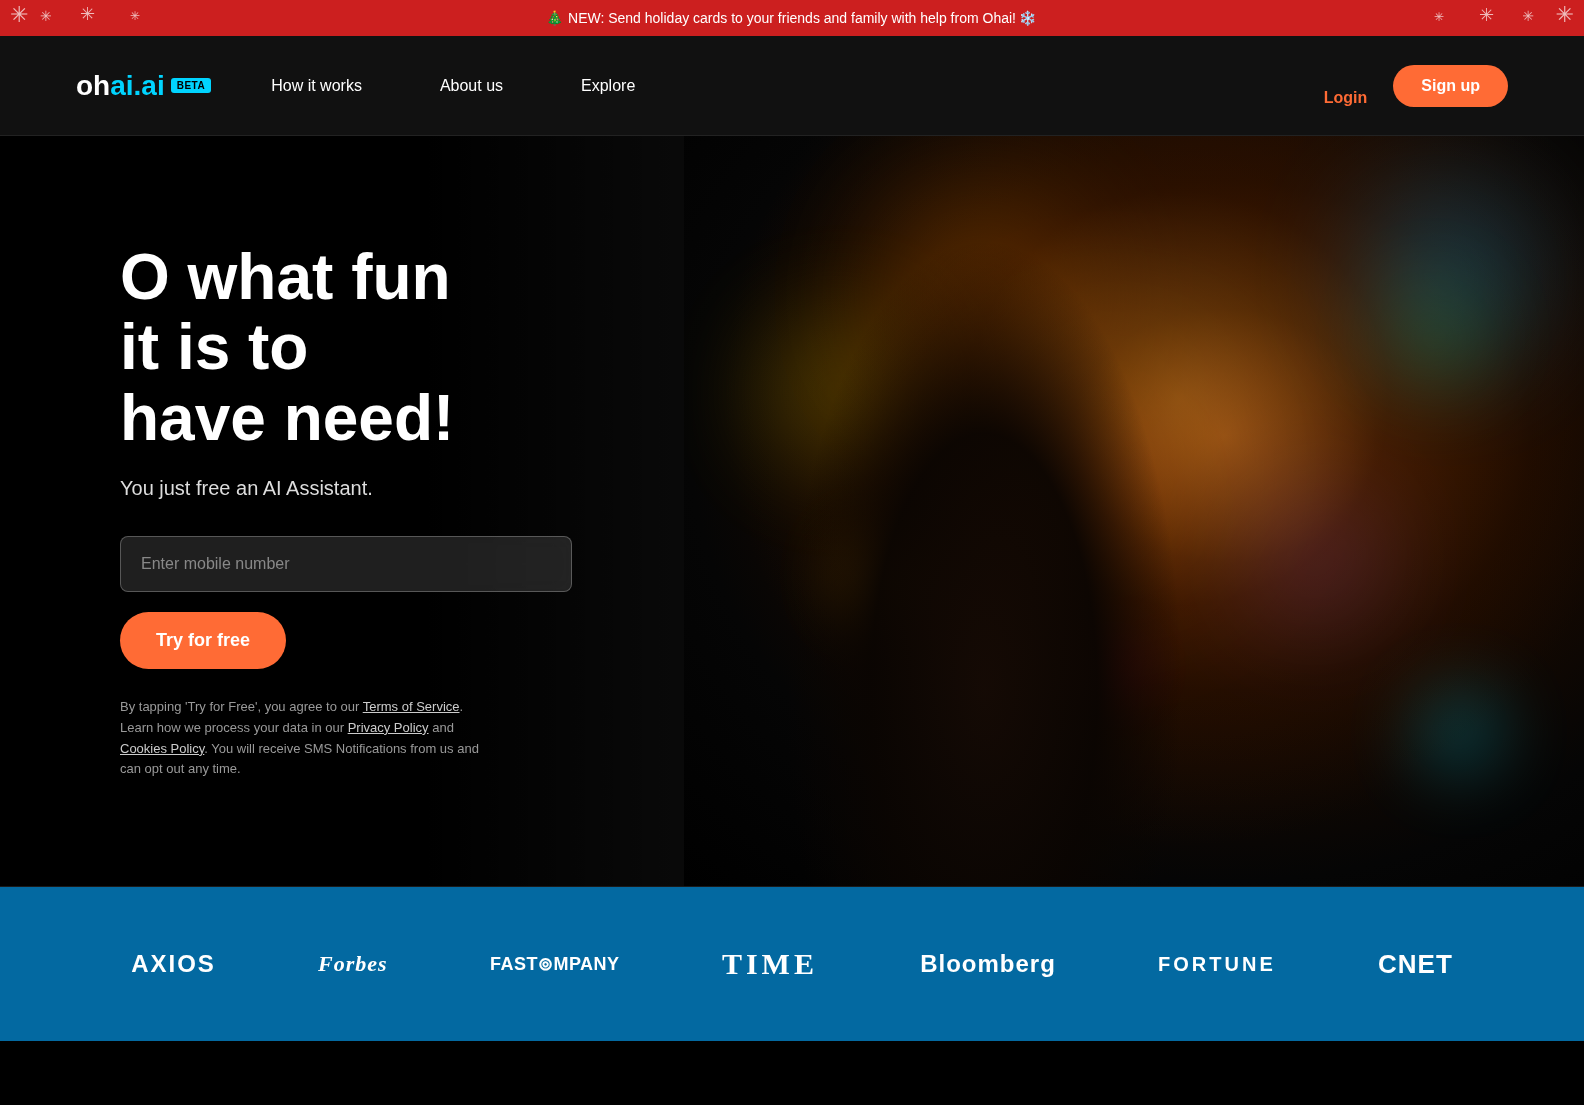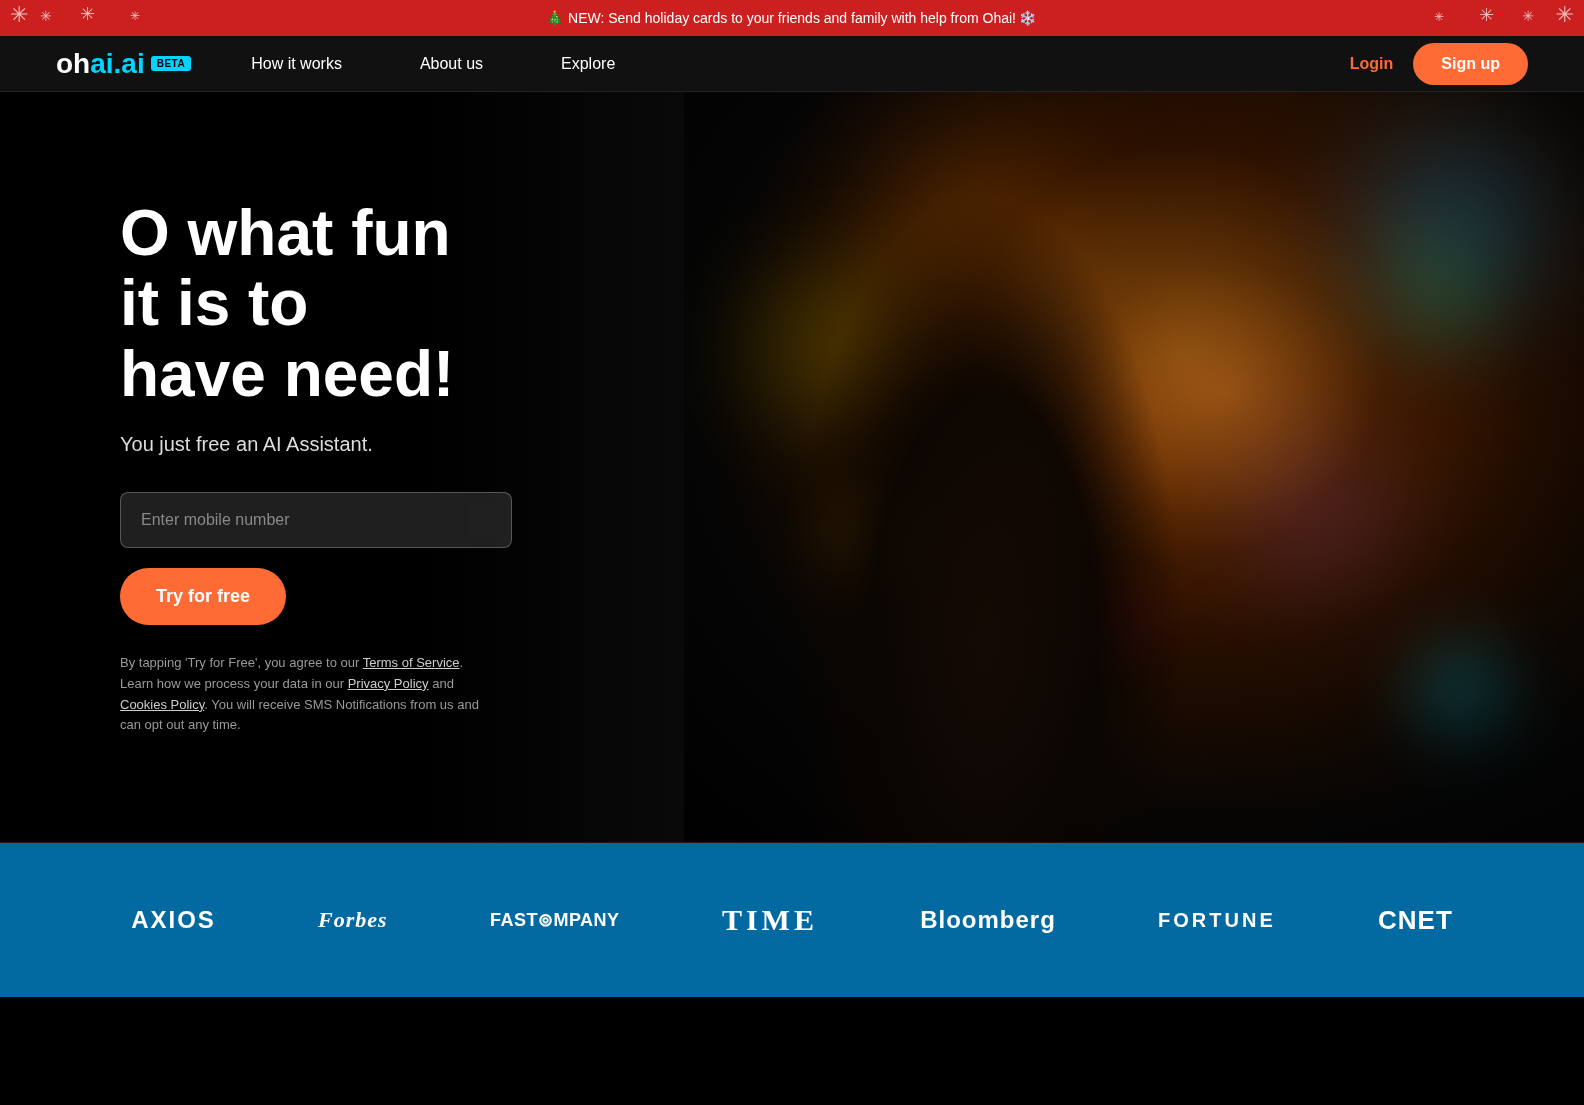--- a/index.html
+++ b/index.html
@@ -26,22 +26,22 @@
       color: #fff;
       font-size: 18px;
       opacity: 0.7;
     }
 
     
     .navbar {
       background: #111;
       display: flex;
       align-items: center;
-      padding: 0 56px;
-      height: 56px;
+      padding: 0 76px;
+      height: 100px;
       border-bottom: 1px solid #222;
     }
     .logo-area {
       display: flex;
       align-items: center;
       margin-right: 60px;
     }
     .logo-text {
       font-size: 28px;
       font-weight: 700;
@@ -74,22 +74,22 @@
     }
     .nav-link {
       color: #fff;
       text-decoration: none;
       font-size: 16px;
       font-weight: 400;
       cursor: pointer;
     }
     .nav-right {
       display: flex;
-      align-items: center;
-      gap: 20px;
+      align-items: flex-end;
+      gap: 26px;
       margin-left: auto;
     }
     .login-btn {
       color: #ff6b35;
       background: none;
       border: none;
       font-size: 16px;
       font-weight: 600;
       cursor: pointer;
     }
@@ -149,21 +149,21 @@
       color: #fff;
       margin-bottom: 24px;
     }
     .hero-subtitle {
       font-size: 20px;
       color: #ddd;
       margin-bottom: 36px;
       font-weight: 400;
     }
     .phone-input {
-      width: 392px;
+      width: 452px;
       padding: 18px 20px;
       background: rgba(255,255,255,0.12);
       border: 1px solid rgba(255,255,255,0.25);
       border-radius: 8px;
       color: #aaa;
       font-size: 16px;
       margin-bottom: 20px;
       outline: none;
       display: block;
       backdrop-filter: blur(10px);

